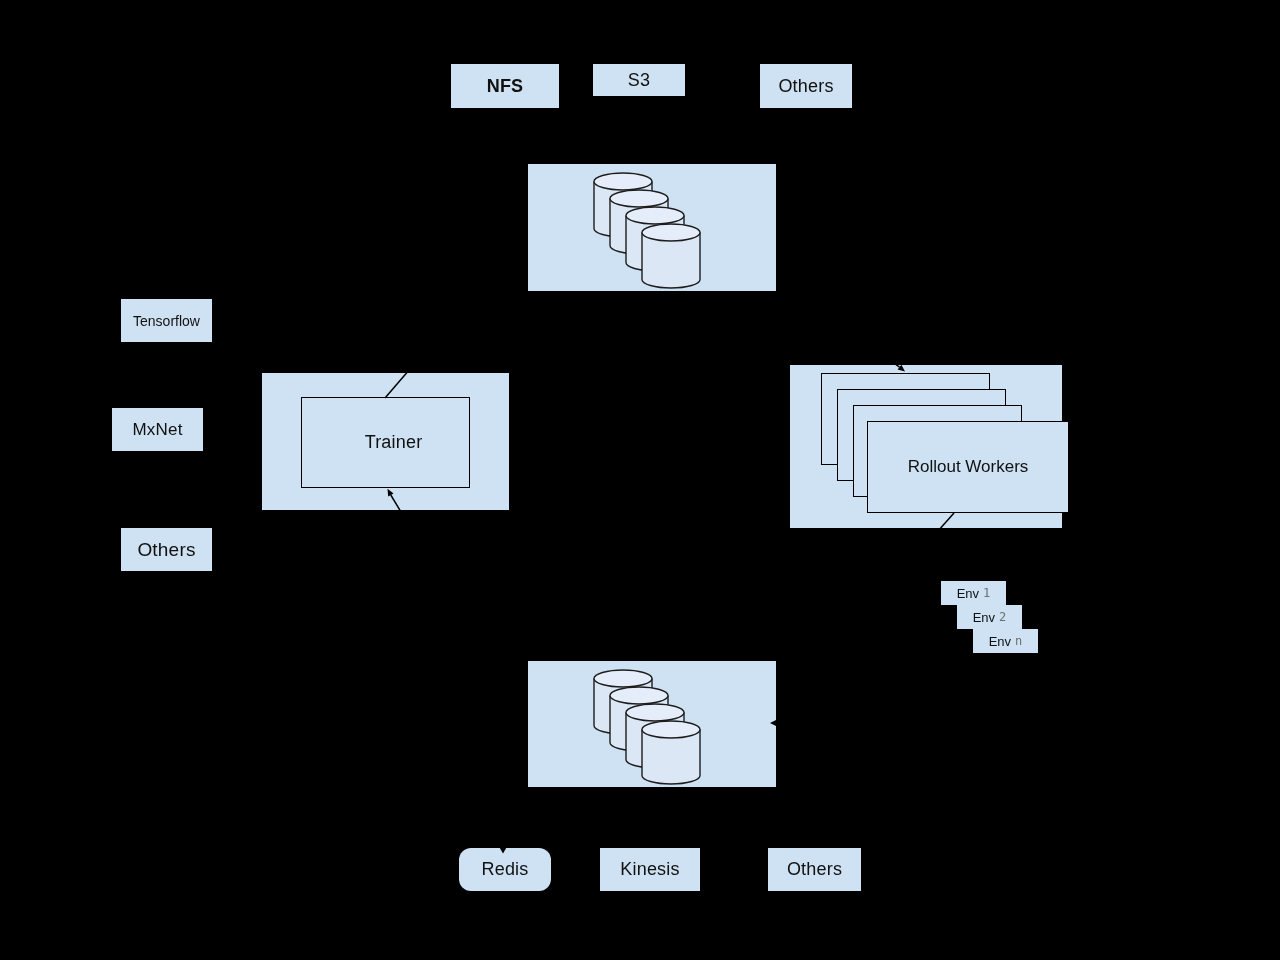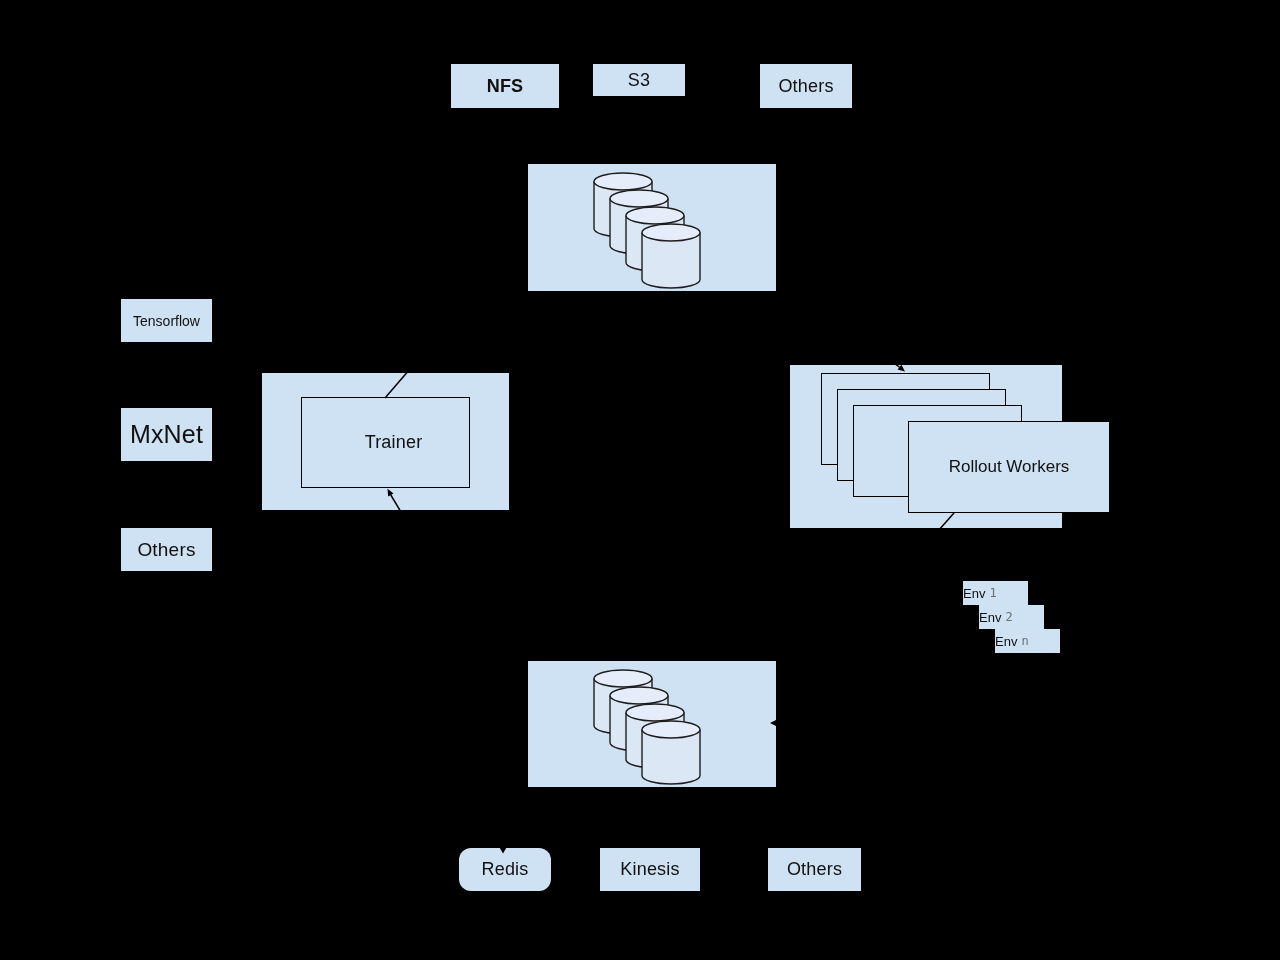--- a/index.html
+++ b/index.html
@@ -12,21 +12,21 @@
     align-items:center;justify-content:center;color:#111;
   }
   .lbl{font-size:18px;letter-spacing:.2px;}
   .lbl-sm{font-size:14px;}
   .lbl-md{font-size:17px;}
   .outlined{border:1px solid #000;box-sizing:border-box;padding-left:16px;}
   .db-box{position:absolute;background:#cfe2f3;}
   .db-box svg{display:block;}
   .env-box{
     position:absolute;background:#cfe2f3;display:flex;align-items:center;
-    justify-content:flex-start;gap:4px;color:#111;font-size:13px;margin-left:22px;
+    justify-content:center;gap:4px;color:#111;font-size:13px;
   }
   .env-idx{
     font-family:"DejaVu Sans Mono", monospace;font-size:12px;color:#6b6f73;
   }
   .overlay{position:absolute;left:0;top:0;z-index:5;pointer-events:none;}
   .stack-rect{position:absolute;background:#cfe2f3;border:1px solid #000;box-sizing:border-box;}
 </style>
 </head>
 <body>
 
@@ -53,37 +53,37 @@
         <ellipse cx="127" cy="51.5" rx="29" ry="8.5" fill="#e4edf9"></ellipse>
         <path d="M114 68.5 L114 115.5 A29 8.5 0 0 0 172 115.5 L172 68.5" fill="#dbe7f5"></path>
         <ellipse cx="143" cy="68.5" rx="29" ry="8.5" fill="#e4edf9"></ellipse>
       </g>
     </svg>
   </div>
 
   <div class="box lbl-sm" style="left:121px;top:299px;width:91px;height:43px;">
     <span>Tensorflow</span>
   </div>
-  <div class="box lbl" style="left:121px;top:408px;width:91px;height:53px;font-size:25px;">
+  <div class="box lbl" style="left:112px;top:408px;width:91px;height:43px;font-size:17px;">
     <span>MxNet</span>
   </div>
   <div class="box lbl" style="left:121px;top:528px;width:91px;height:43px;font-size:19px;">
     <span>Others</span>
   </div>
 
   <div class="box" style="left:262px;top:373px;width:247px;height:137px;"></div>
   <div class="box lbl outlined" style="left:301px;top:397px;width:169px;height:91px;z-index:2;">
     <span>Trainer</span>
   </div>
 
   <div class="box" style="left:790px;top:365px;width:272px;height:163px;"></div>
   <div class="stack-rect" style="left:821px;top:373px;width:169px;height:92px;z-index:2;"></div>
   <div class="stack-rect" style="left:837px;top:389px;width:169px;height:92px;z-index:2;"></div>
   <div class="stack-rect" style="left:853px;top:405px;width:169px;height:92px;z-index:2;"></div>
-  <div class="stack-rect lbl-md" style="left:908px;top:421px;width:202px;height:92px;z-index:2;display:flex;align-items:center;justify-content:center;color:#111;background:#cfe2f3;">
+  <div class="stack-rect lbl-md" style="left:867px;top:421px;width:202px;height:92px;z-index:2;display:flex;align-items:center;justify-content:center;color:#111;background:#cfe2f3;">
     <span>Rollout Workers</span>
   </div>
 
   <div class="env-box" style="left:941px;top:581px;width:65px;height:24px;z-index:3;">
     <span>Env</span>
     <span class="env-idx">1</span>
   </div>
   <div class="env-box" style="left:957px;top:605px;width:65px;height:24px;z-index:3;">
     <span>Env</span>
     <span class="env-idx">2</span>

